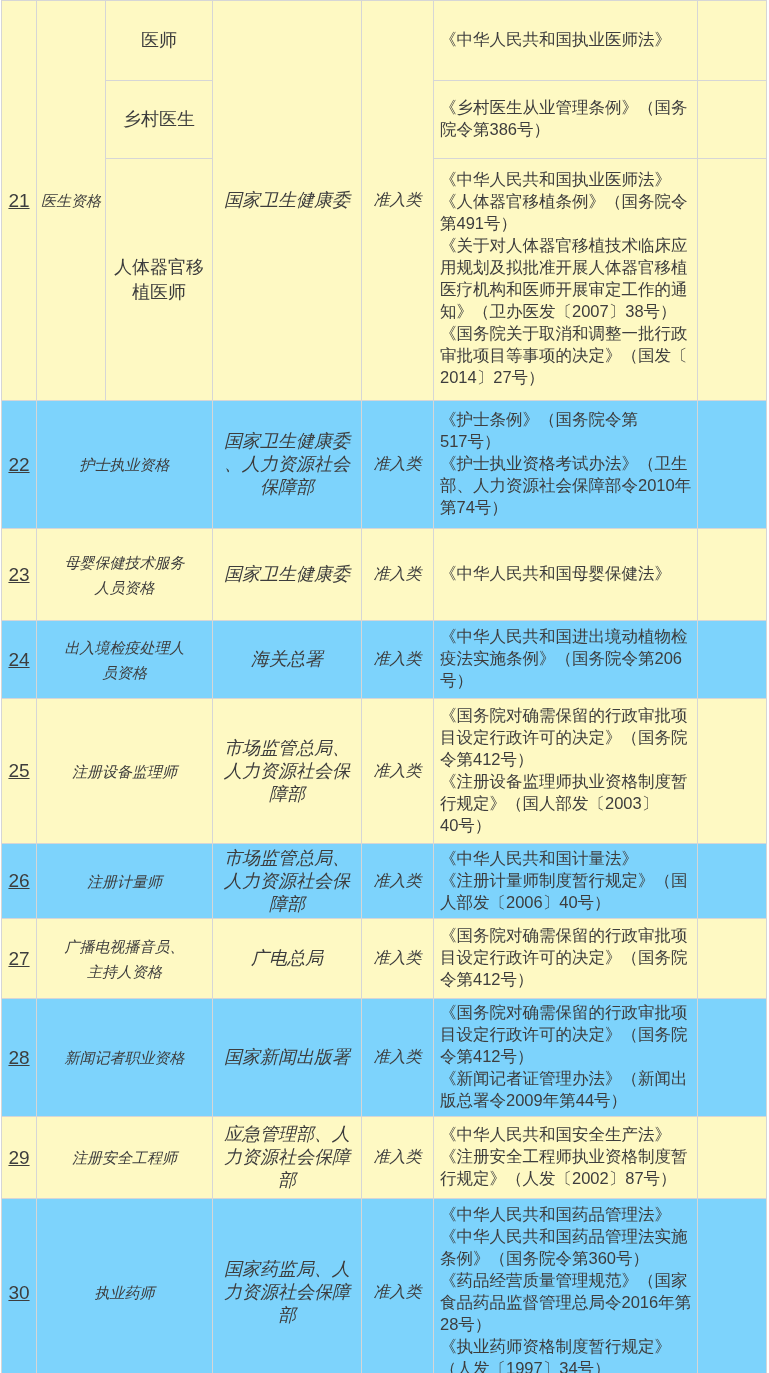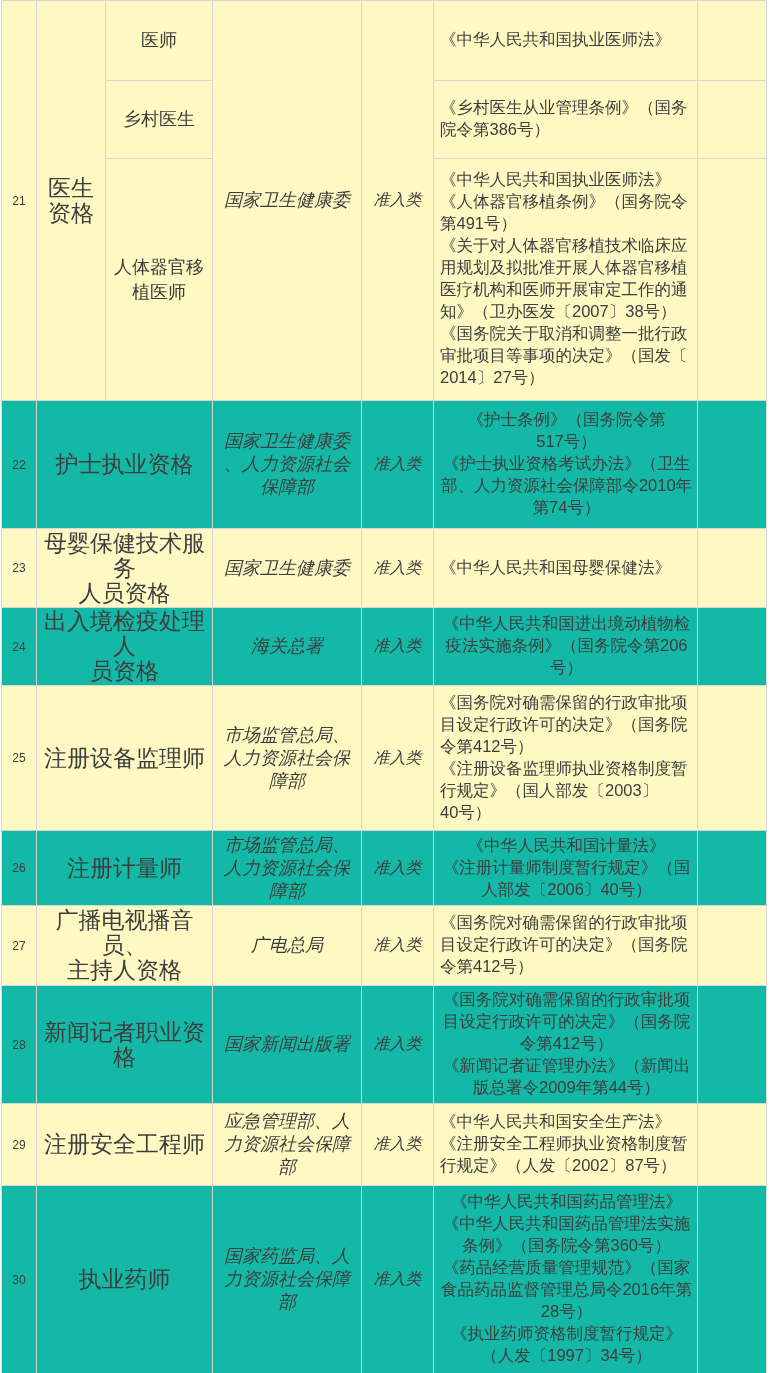--- a/index.html
+++ b/index.html
@@ -14,36 +14,36 @@
   }
   td{
     border:1px solid #d6d6d6;
     vertical-align:middle;
     text-align:center;
     white-space:pre-line;
     overflow:hidden;
     padding:0;
     box-sizing:border-box;
   }
-  tr.pink td{background:#14b8a6;text-align:center;}
+  tr.pink td{background:#7dd3fc;}
   tr.white td{background:#fef9c3;}
-  td.no{font-size:12px;}
-  td.name{font-size:23px;line-height:25px;}
+  td.no{font-size:19px;text-decoration:underline;}
+  td.name{font-size:15px;line-height:25px;font-style:italic;}
   td.sub{font-size:18px;line-height:25px;}
   td.auth{font-size:18px;line-height:23px;font-style:italic;}
   td.type{font-size:16px;font-style:italic;}
   td.basis{
     text-align:left;
     font-size:16.5px;
     line-height:22px;
     padding:0 4px 3px 6px;
   }
   
   tr.h80{height:80px;}  tr.h78{height:78px;}  tr.h242{height:242px;}
-  tr.h128{height:128px;} tr.h79{height:79px;}  tr.h145{height:145px;}
+  tr.h128{height:128px;} tr.h79{height:92px;}  tr.h145{height:145px;}
   tr.h75{height:75px;}  tr.h118{height:118px;} tr.h82{height:82px;}
   tr.h188{height:188px;}
 </style>
 </head>
 <body>
 
 <table>
   <colgroup>
     <col style="width:35px">
       <col style="width:69px">

